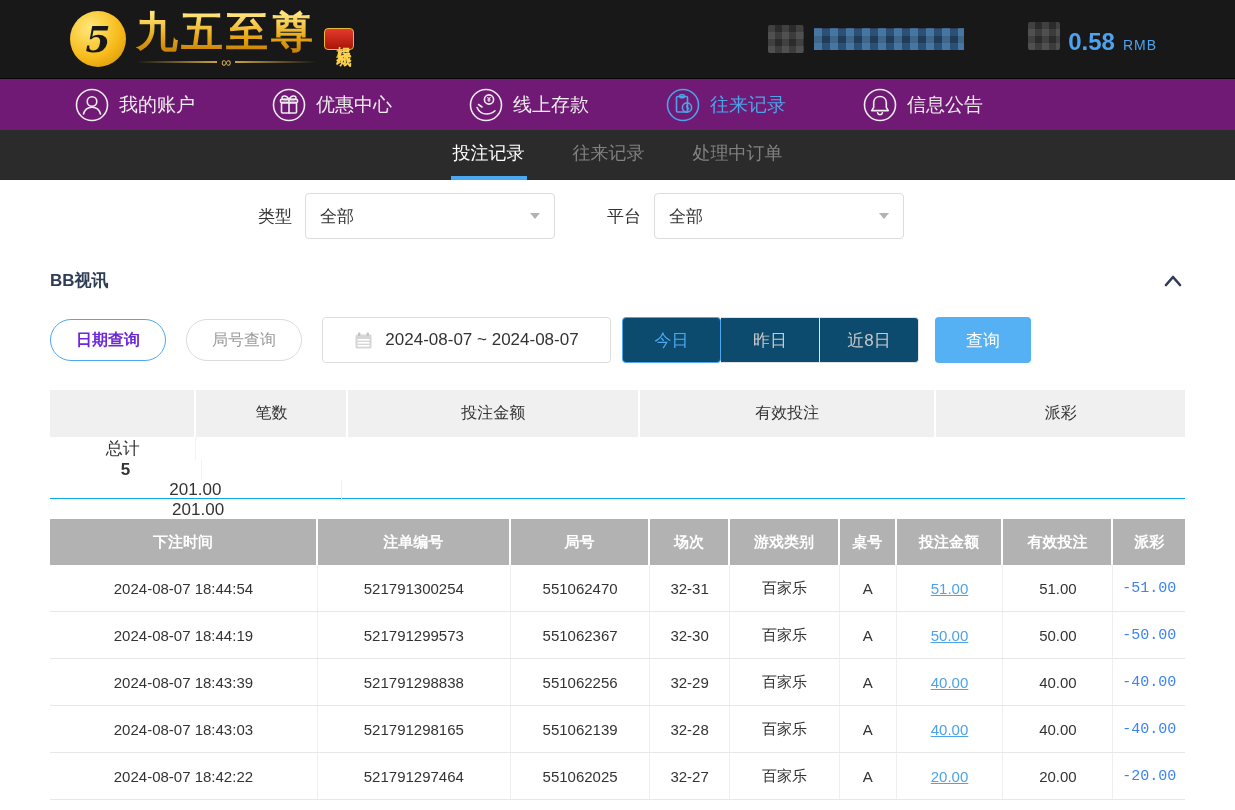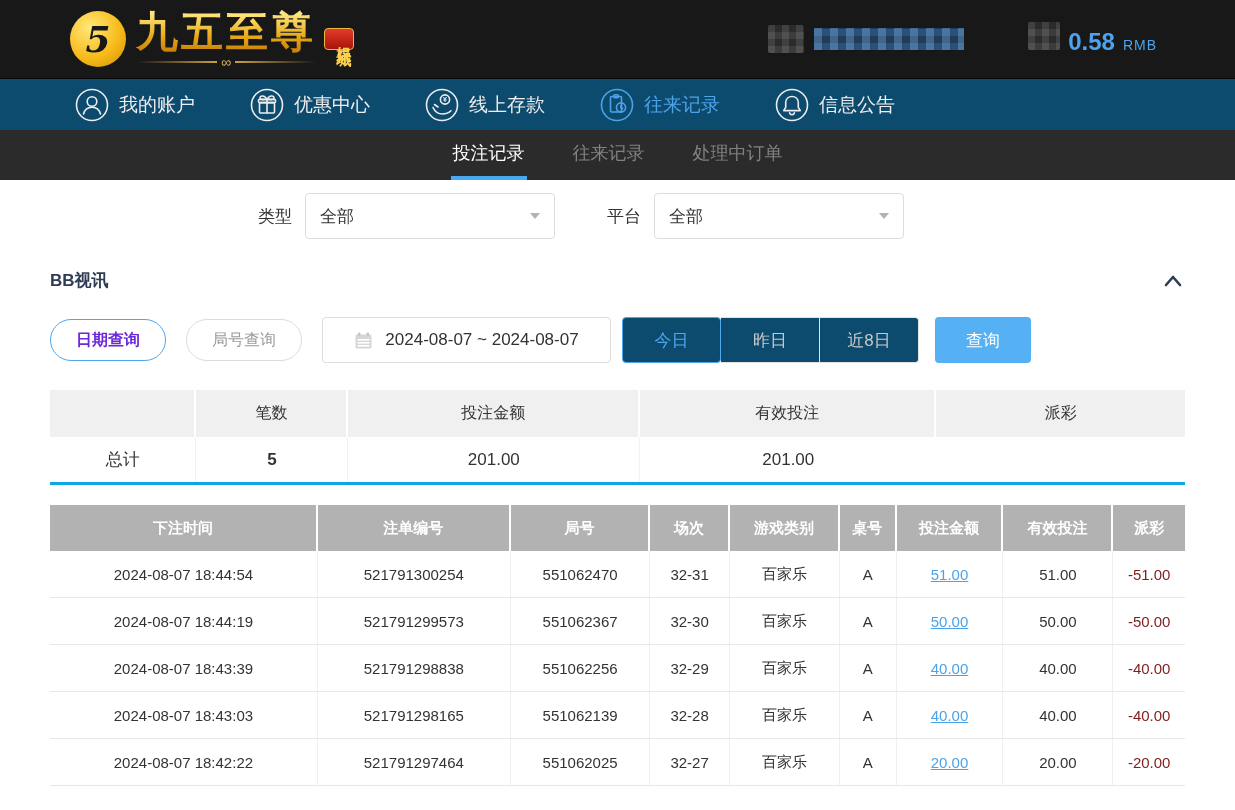--- a/index.html
+++ b/index.html
@@ -37,22 +37,22 @@
   .name-blur { width:150px; height:22px;
     background-image:
       repeating-linear-gradient(90deg, rgba(120,190,255,0.35) 0 8px, rgba(40,90,140,0.15) 8px 16px),
       repeating-linear-gradient(0deg, #2c4f74 0 7px, #21374e 7px 14px); }
   .coin-blur { width:32px; height:28px; }
   .balance { display:flex; align-items:baseline; gap:8px; }
   .balance-amt { color:#4da3ef; font-size:24px; font-weight:bold; }
   .balance-cur { color:#4da3ef; font-size:14px; letter-spacing:1px; }
 
   
-  .nav-bar { height:52px; background:#0c4a6e; border-top:1px solid #060606;
-    display:flex; align-items:center; padding-left:74px; gap:54px; }
+  .nav-bar { height:52px; background:#701a75; border-top:1px solid #060606;
+    display:flex; align-items:center; padding-left:74px; gap:76px; }
   .nav-item { display:flex; align-items:center; gap:9px; color:#ededed; font-size:19px; cursor:pointer; }
   .nav-item svg { width:36px; height:36px; stroke:currentColor; fill:none; stroke-width:1.6;
     stroke-linecap:round; stroke-linejoin:round; }
   .nav-item svg text { fill:currentColor; stroke:none; font-size:7px; font-weight:bold; }
   .nav-item.active { color:#4da3e8; }
 
   
   .tab-bar { height:50px; background:#2b2b2b; display:flex; justify-content:center; gap:44px; }
   .tab { display:flex; align-items:center; font-size:18px; color:#818181;
     border-bottom:4px solid transparent; padding:0 2px; cursor:pointer; }
@@ -93,42 +93,42 @@
   .seg-btn.seg-active { border:1px solid #4fa8ef; color:#4fa8ef; border-radius:4px; }
   .search-btn { margin-left:16px; width:96px; height:46px; background:#55b1f3; border:none; border-radius:4px;
     color:#fff; font-size:17px; display:flex; align-items:center; justify-content:center; cursor:pointer; }
 
   
   .summary-table { margin-top:27px; width:100%; }
   .sum-head { display:flex; height:47px; background:#f0f0f0; }
   .sum-hcell { display:flex; align-items:center; justify-content:center; font-size:16px; color:#333;
     border-right:2px solid #fff; }
   .sum-hcell:last-child { border-right:none; }
-  .sum-row { display:flex; height:48px; background:#fff; border-bottom:3px solid #0ea5e9; }
+  .sum-row { display:flex; height:62px; background:#fff; border-bottom:1px solid #0ea5e9;flex-direction:column; }
   .sum-cell { display:flex; align-items:center; justify-content:center; font-size:17px; color:#333;
     border-right:1px solid #f2f2f2; }
   .sum-cell:last-child { border-right:none; }
   .s0 { width:12.9%; } .s1 { width:13.4%; } .s2 { width:25.7%; } .s3 { width:26.1%; } .s4 { width:21.9%; }
   .sum-bold { font-weight:bold; }
   .neg { color:#f25555; }
 
   
   .bet-table { margin-top:20px; width:100%; }
   .thead { display:flex; height:46px; background:#b2b2b2; }
   .hcell { display:flex; align-items:center; justify-content:center; color:#fff; font-size:15px;
     font-weight:bold; border-right:2px solid #fff; }
   .hcell:last-child { border-right:none; }
   .trow { display:flex; height:47px; background:#fff; border-bottom:1px solid #e7e7e7; }
   .tcell { display:flex; align-items:center; justify-content:center; font-size:15px; color:#333;
     border-right:1px solid #efefef; }
   .tcell:last-child { border-right:none; }
   .c0 { width:23.6%; } .c1 { width:17.0%; } .c2 { width:12.3%; } .c3 { width:7.0%; }
   .c4 { width:9.7%; } .c5 { width:5.0%; } .c6 { width:9.4%; } .c7 { width:9.7%; } .c8 { width:6.3%; }
   .cell-link { color:#4da3e8; text-decoration:underline; cursor:pointer; }
-  .cell-neg { color:#7f1d1d; }
+  .cell-neg { color:#3b82f6;font-family:Liberation Mono, monospace; }
 </style>
 </head>
 <body>
 
 <div class="top-header">
   <div class="logo">
     <div class="logo-coin">5</div>
     <div class="logo-textcol">
       <div class="logo-brand">九五至尊</div>
       <div class="logo-flourish">

